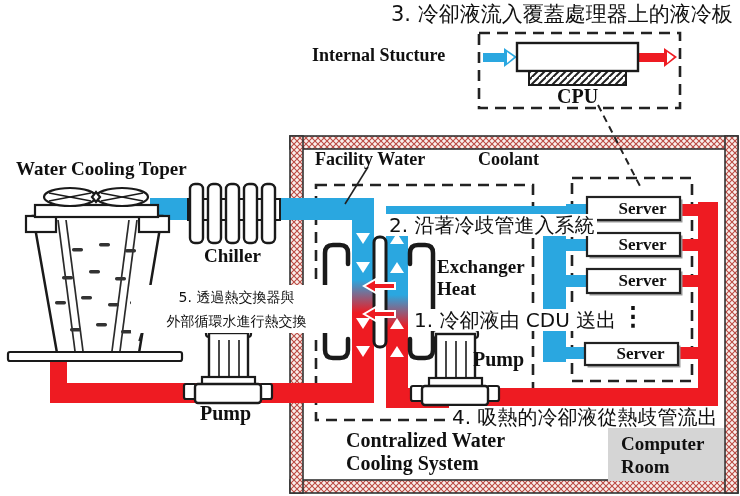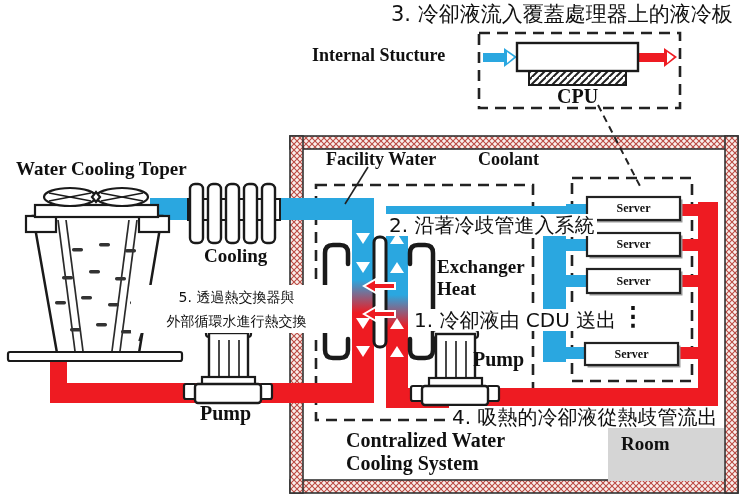--- a/index.html
+++ b/index.html
@@ -5,21 +5,21 @@
   html,body{margin:0;padding:0;background:#fff;}
   #stage{position:relative;width:740px;height:496px;background:#fff;overflow:hidden;
          font-family:"Liberation Sans",sans-serif;}
   #diagram-svg{position:absolute;left:0;top:0;width:740px;height:496px;}
   .lbl{position:absolute;color:#101010;white-space:nowrap;z-index:5;line-height:1.1;}
   .serif{font-family:"Liberation Serif",serif;font-weight:700;}
   .cjk{font-family:"DejaVu Sans",sans-serif;font-weight:500;}
   .wbg{background:#fff;padding:0 3px;}
   .center{text-align:center;}
   .server-lbl{position:absolute;display:flex;align-items:center;justify-content:center;
-              font-family:"Liberation Serif",serif;font-weight:700;font-size:12px;color:#101010;z-index:5;}
+              font-family:"Liberation Serif",serif;font-weight:700;font-size:17px;color:#101010;z-index:5;margin-left:9px;}
   #computer-room-box{position:absolute;left:608px;top:428px;width:116px;height:53px;
                      background:#d5d5d5;z-index:4;box-sizing:border-box;padding:4px 0 0 13px;
                      font-family:"Liberation Serif",serif;font-weight:700;font-size:19px;
                      line-height:23px;color:#101010;}
   #dots{position:absolute;left:620px;top:301px;width:18px;text-align:center;
         font-size:26px;font-weight:700;color:#101010;z-index:5;line-height:30px;}
 </style>
 </head>
 <body>
 
@@ -207,33 +207,34 @@
     <polygon points="667,52 667,63 674,57" fill="#fff"></polygon>
     <rect x="517" y="43" width="121" height="28" fill="#fff" stroke="#1a1a1a" stroke-width="2.4"></rect>
     <rect x="529" y="71" width="97" height="14" fill="url(#cpupat)" stroke="#1a1a1a" stroke-width="2"></rect>
   </g>
 
   <line x1="368" y1="167" x2="345" y2="204" stroke="#222" stroke-width="1.6"></line>
   <line x1="147" y1="316" x2="139" y2="341" stroke="#222" stroke-width="1.6"></line>
 </svg>
 
 <div id="computer-room-box">
+  <div>Computer</div>
   <div>Room</div>
 </div>
 
 <div class="lbl cjk" style="left:391px;top:3px;font-size:21px;">3. 冷卻液流入覆蓋處理器上的液冷板</div>
 <div class="lbl serif" style="left:312px;top:46px;font-size:18px;">Internal Stucture</div>
 <div class="lbl serif" style="left:557px;top:85px;font-size:20px;">CPU</div>
 
-<div class="lbl serif" style="left:315px;top:150px;font-size:18px;margin-left:11px;">Facility Water</div>
+<div class="lbl serif" style="left:315px;top:150px;font-size:18px;">Facility Water</div>
 <div class="lbl serif" style="left:478px;top:150px;font-size:18px;">Coolant</div>
 <div class="lbl cjk wbg" style="left:386px;top:170px;font-size:20px;margin-top:44px;">2. 沿著冷歧管進入系統</div>
 
 <div class="lbl serif" style="left:16px;top:159px;font-size:19px;">Water Cooling Toper</div>
-<div class="lbl serif" style="left:204px;top:246px;font-size:19px;">Cooling</div>
+<div class="lbl serif" style="left:204px;top:246px;font-size:19px;">Chiller</div>
 
 <div class="lbl cjk wbg center" style="left:131px;top:285px;width:205px;font-size:14px;line-height:24px;">
   <div>5. 透過熱交換器與</div>
   <div>外部循環水進行熱交換</div>
 </div>
 
 <div class="lbl serif" style="left:437px;top:256px;font-size:19px;line-height:22px;">
   <div>Exchanger</div>
   <div>Heat</div>
 </div>

